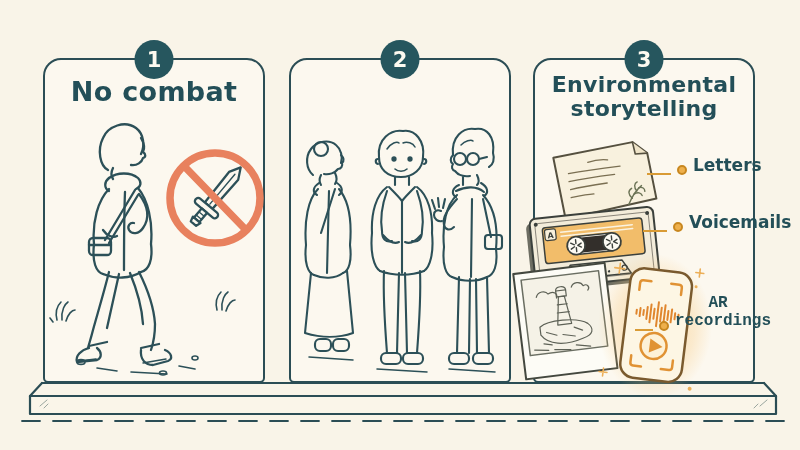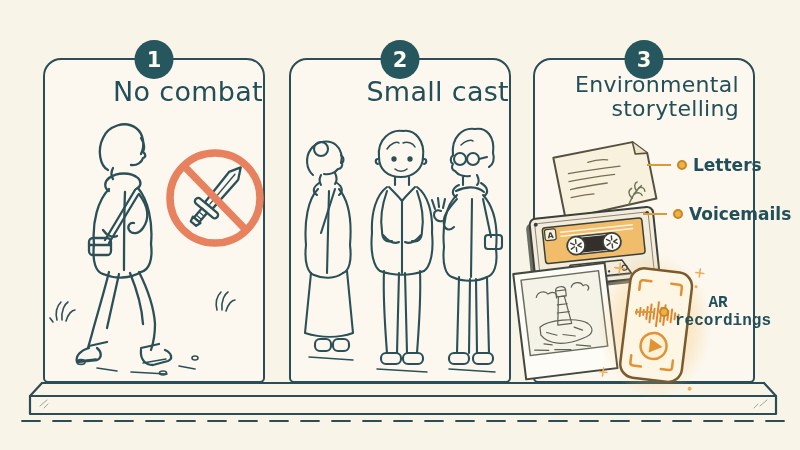--- a/index.html
+++ b/index.html
@@ -16,27 +16,27 @@
   .panel-1{left:43px;}
   .panel-2{left:289px;}
   .panel-3{left:533px;}
   .badge{
     position:absolute;top:-20px;left:50%;transform:translateX(-50%);
     width:39px;height:39px;border-radius:50%;background:#26565e;
     color:#fdfaf0;font-size:21px;font-weight:bold;
     display:flex;align-items:center;justify-content:center;
   }
   .panel-title{
-    margin-top:17px;text-align:right;color:#234f58;
-    font-weight:400;font-size:27px;letter-spacing:.3px;line-height:1.08;
+    margin-top:17px;text-align:center;color:#234f58;
+    font-weight:700;font-size:27px;letter-spacing:.3px;line-height:1.08;
   }
   .panel-3 .panel-title{font-size:22px;margin:13px auto 16px;width:190px;}
   .illus{position:absolute;}
   .base-svg{position:absolute;left:0;top:375px;}
-  .connector{position:absolute;display:flex;align-items:center;gap:6px;}
+  .connector{position:absolute;display:flex;align-items:flex-end;gap:6px;}
   .connector .line{width:24px;height:0;border-top:2.5px solid #d99b35;}
   .connector .dot{
     width:10px;height:10px;border-radius:50%;flex:none;
     background:#eeb04c;border:2px solid #c8871f;box-sizing:border-box;
   }
   .connector .label{color:#234f58;font-weight:600;font-size:17px;white-space:nowrap;}
   .connector-ar .label{white-space:normal;width:86px;text-align:center;font-size:16px;line-height:1.15;font-family:Liberation Mono, monospace;}
   svg{display:block;overflow:visible;}
 </style>
 </head>
@@ -109,21 +109,20 @@
         <g stroke="#e8815e" stroke-width="7.5">
           <circle cx="170" cy="88" r="45"></circle>
           <path d="M139,56 L201,120"></path>
         </g>
       </g>
     </svg>
   </div>
 
   <div class="panel panel-2">
     <div class="badge">2</div>
-    <div class="panel-title">Small cast</div>
     <svg class="illus" style="left:0;top:55px" width="220" height="265" viewBox="0 0 220 265">
       <g fill="none" stroke="#2c5058" stroke-width="2.1" stroke-linecap="round" stroke-linejoin="round">
 
         <g>
           <circle cx="30" cy="34" r="7"></circle>
           <path d="M22,60 C15,54 14,42 20,34 C26,26 38,24 45,30 C50,34 52,42 50,48"></path>
           <path d="M50,40 C53,43 53,46 51,48 C52,51 50,54 47,54 C44,58 38,60 33,59"></path>
           <path d="M30,60 C28,64 28,67 30,70 M44,58 C46,62 46,66 44,69"></path>
           <path d="M28,68 C22,72 21,77 26,80 M46,68 C52,72 52,77 48,80"></path>
           <path d="M27,74 C17,84 13,106 15,130 C13,148 17,158 23,160"></path>
@@ -289,21 +288,21 @@
           <circle cx="98" cy="28" r="1.5" fill="#ecaf58" stroke="none"></circle>
         </g>
       </g>
     </svg>
 
     <div class="connector" style="left:112px;top:95px">
       <div class="line"></div>
       <div class="dot"></div>
       <div class="label">Letters</div>
     </div>
-    <div class="connector" style="left:108px;top:144px">
+    <div class="connector" style="left:108px;top:152px">
       <div class="line"></div>
       <div class="dot"></div>
       <div class="label">Voicemails</div>
     </div>
     <div class="connector connector-ar" style="left:100px;top:234px">
       <div class="line" style="width:18px"></div>
       <div class="dot"></div>
       <div class="label">AR recordings</div>
     </div>
   </div>

